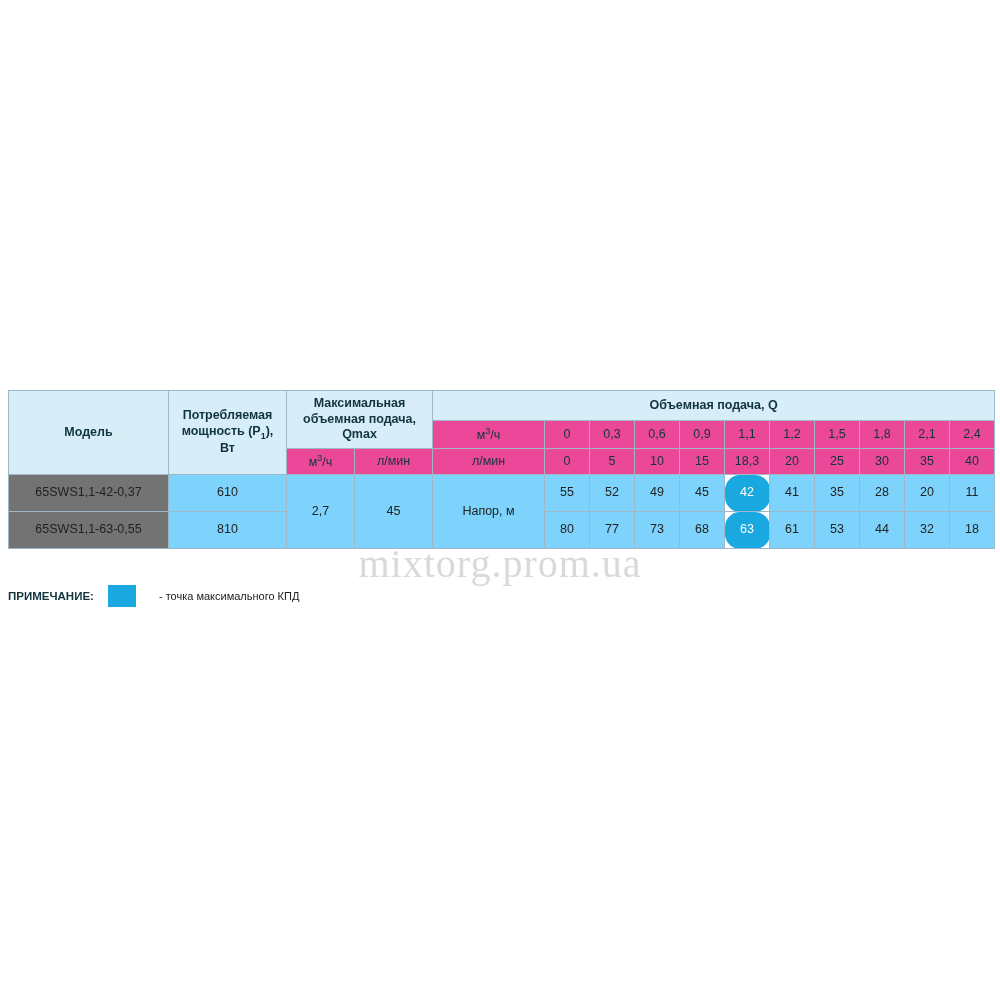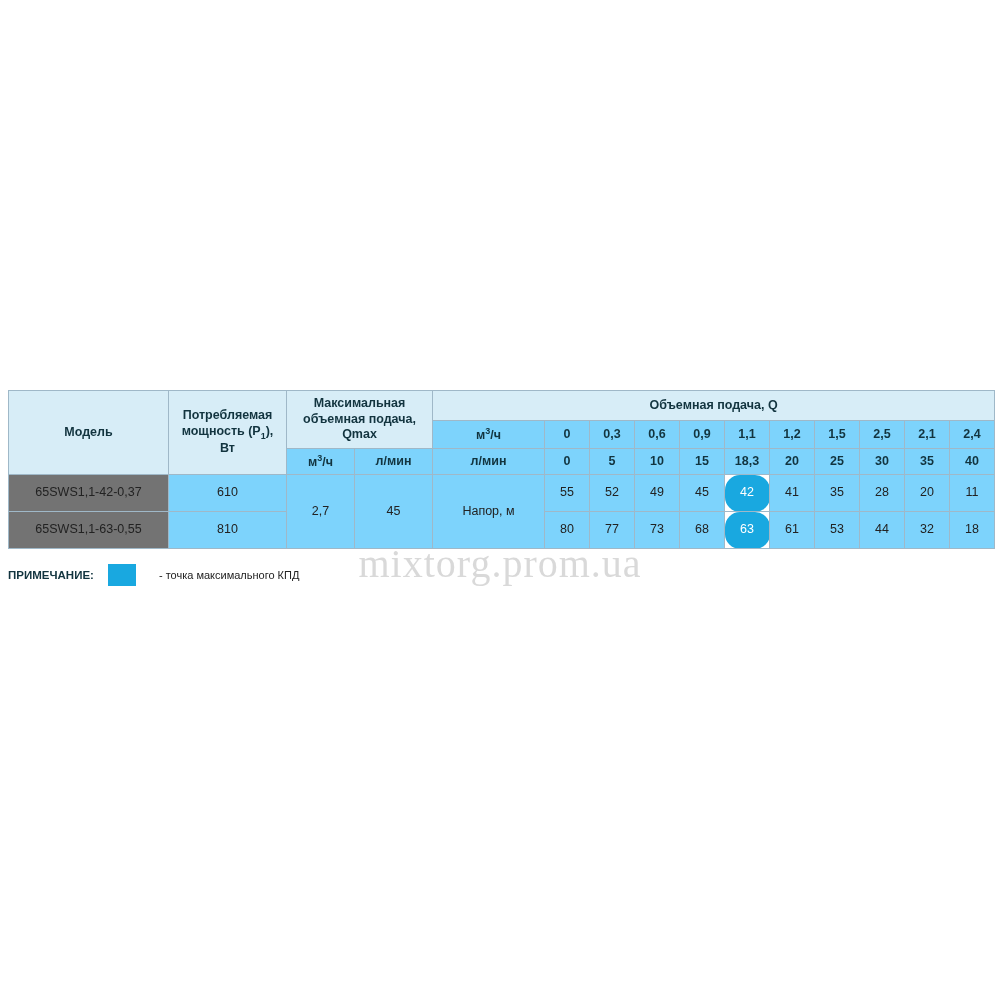--- a/index.html
+++ b/index.html
@@ -37,22 +37,22 @@
     font-size: 12.5px;
     padding: 0;
     line-height: 1.25;
   }
   .hdr {
     background: #d7edf7;
     font-weight: bold;
     color: #12343f;
   }
   .hdr-plain {
-    background: #7dd3fc;
-    font-weight: bold;
+    background: #ec4899;
+    font-weight: normal;
     color: #12343f;
     font-size: 12px;
   }
   .datacell {
     background: #7dd3fc;
     font-weight: normal;
     font-size: 14px;
     color: #222;
     height: 36px;
   }
@@ -85,21 +85,21 @@
   col.c-power { width: 118px; }
   col.c-qmax-a { width: 68px; }
   col.c-qmax-b { width: 78px; }
   col.c-units { width: 112px; }
   col.c-q { width: 45px; }
 
   
   #note {
     position: absolute;
     left: 8px;
-    top: 560px;
+    top: 581px;
     display: flex;
     align-items: center;
     gap: 0;
     height: 30px;
   }
   #note .note-label {
     font-size: 11.5px;
     font-weight: bold;
     color: #12343f;
     margin-right: 14px;
@@ -173,21 +173,21 @@
         <th class="hdr-plain">
           <span>м</span><span class="sup">3</span><span>/ч</span>
         </th>
         <th class="hdr-plain">0</th>
         <th class="hdr-plain">0,3</th>
         <th class="hdr-plain">0,6</th>
         <th class="hdr-plain">0,9</th>
         <th class="hdr-plain">1,1</th>
         <th class="hdr-plain">1,2</th>
         <th class="hdr-plain">1,5</th>
-        <th class="hdr-plain">2,5</th>
+        <th class="hdr-plain">1,8</th>
         <th class="hdr-plain">2,1</th>
         <th class="hdr-plain">2,4</th>
       </tr>
       <tr class="r3">
         <th class="hdr-plain">
           <span>м</span><span class="sup">3</span><span>/ч</span>
         </th>
         <th class="hdr-plain">л/мин</th>
         <th class="hdr-plain">л/мин</th>
         <th class="hdr-plain">0</th>

